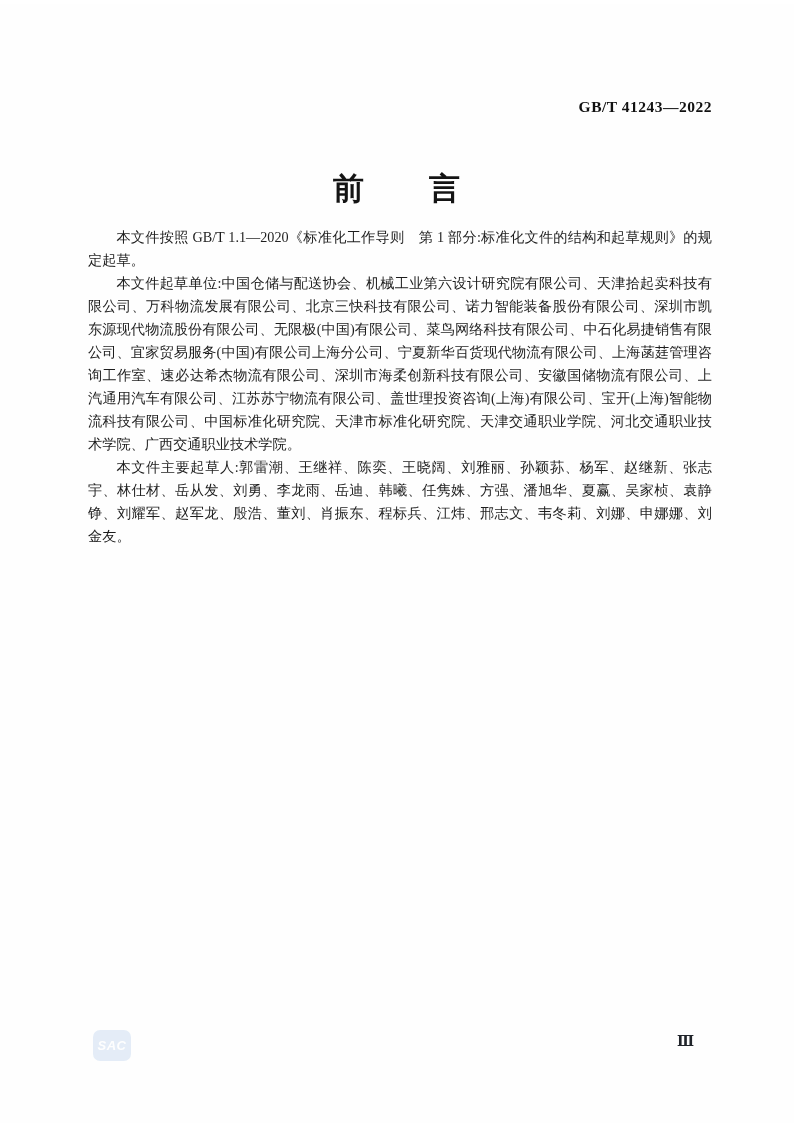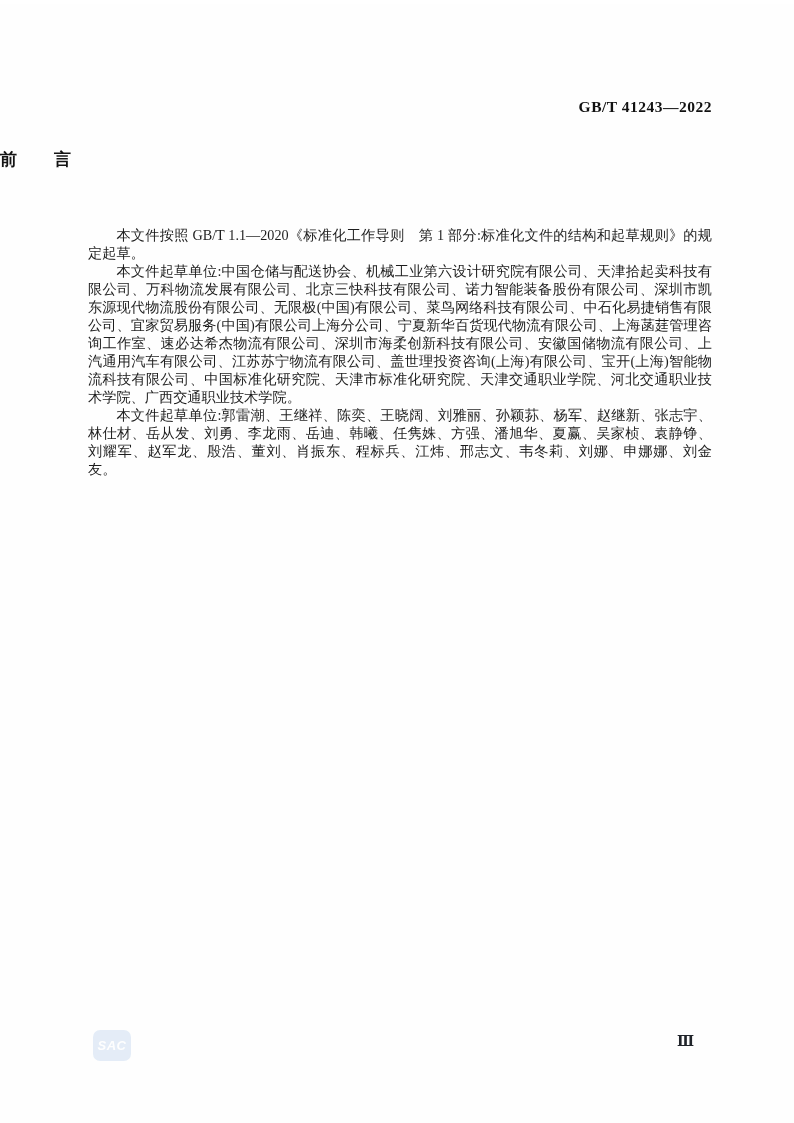--- a/index.html
+++ b/index.html
@@ -23,37 +23,37 @@
     left: 88px;
     right: 82px;
     text-align: right;
     font-size: 15.5px;
     font-weight: bold;
     letter-spacing: 0.5px;
     color: #111;
   }
   .doc-title {
     position: absolute;
-    top: 144px;
+    top: 164px;
     left: 0;
     width: 100%;
-    text-align: left;
-    font-size: 17px;
+    text-align: center;
+    font-size: 31px;
     font-weight: bold;
     letter-spacing: 1px;
     color: #141414;
     margin: 0;
   }
   .doc-body {
     position: absolute;
     top: 222px;
     left: 88px;
     width: 624px;
     font-size: 14.2px;
-    line-height: 18px;
+    line-height: 23px;
     text-align: justify;
     text-justify: inter-ideograph;
     color: #1d1d1d;
   }
   .doc-body p {
     margin: 0;
     text-indent: 2em;
     word-break: break-all;
   }
   .footer-logo {
@@ -92,21 +92,21 @@
 
 <div class="page">
 
   <div class="doc-header">GB/T 41243—2022</div>
 
   <h1 class="doc-title">前　　言</h1>
 
   <div class="doc-body">
     <p>本文件按照 GB/T 1.1—2020《标准化工作导则　第 1 部分:标准化文件的结构和起草规则》的规定起草。</p>
     <p>本文件起草单位:中国仓储与配送协会、机械工业第六设计研究院有限公司、天津拾起卖科技有限公司、万科物流发展有限公司、北京三快科技有限公司、诺力智能装备股份有限公司、深圳市凯东源现代物流股份有限公司、无限极(中国)有限公司、菜鸟网络科技有限公司、中石化易捷销售有限公司、宜家贸易服务(中国)有限公司上海分公司、宁夏新华百货现代物流有限公司、上海菡莛管理咨询工作室、速必达希杰物流有限公司、深圳市海柔创新科技有限公司、安徽国储物流有限公司、上汽通用汽车有限公司、江苏苏宁物流有限公司、盖世理投资咨询(上海)有限公司、宝开(上海)智能物流科技有限公司、中国标准化研究院、天津市标准化研究院、天津交通职业学院、河北交通职业技术学院、广西交通职业技术学院。</p>
-    <p>本文件起草单位:郭雷潮、王继祥、陈奕、王晓阔、刘雅丽、孙颖荪、杨军、赵继新、张志宇、林仕材、岳从发、刘勇、李龙雨、岳迪、韩曦、任隽姝、方强、潘旭华、夏赢、吴家桢、袁静铮、刘耀军、赵军龙、殷浩、董刘、肖振东、程标兵、江炜、邢志文、韦冬莉、刘娜、申娜娜、刘金友。</p>
+    <p>本文件主要起草人:郭雷潮、王继祥、陈奕、王晓阔、刘雅丽、孙颖荪、杨军、赵继新、张志宇、林仕材、岳从发、刘勇、李龙雨、岳迪、韩曦、任隽姝、方强、潘旭华、夏赢、吴家桢、袁静铮、刘耀军、赵军龙、殷浩、董刘、肖振东、程标兵、江炜、邢志文、韦冬莉、刘娜、申娜娜、刘金友。</p>
   </div>
 
   <div class="footer-logo">
     <span>SAC</span>
   </div>
 
   <div class="page-number">Ⅲ</div>
 
 </div>
 

